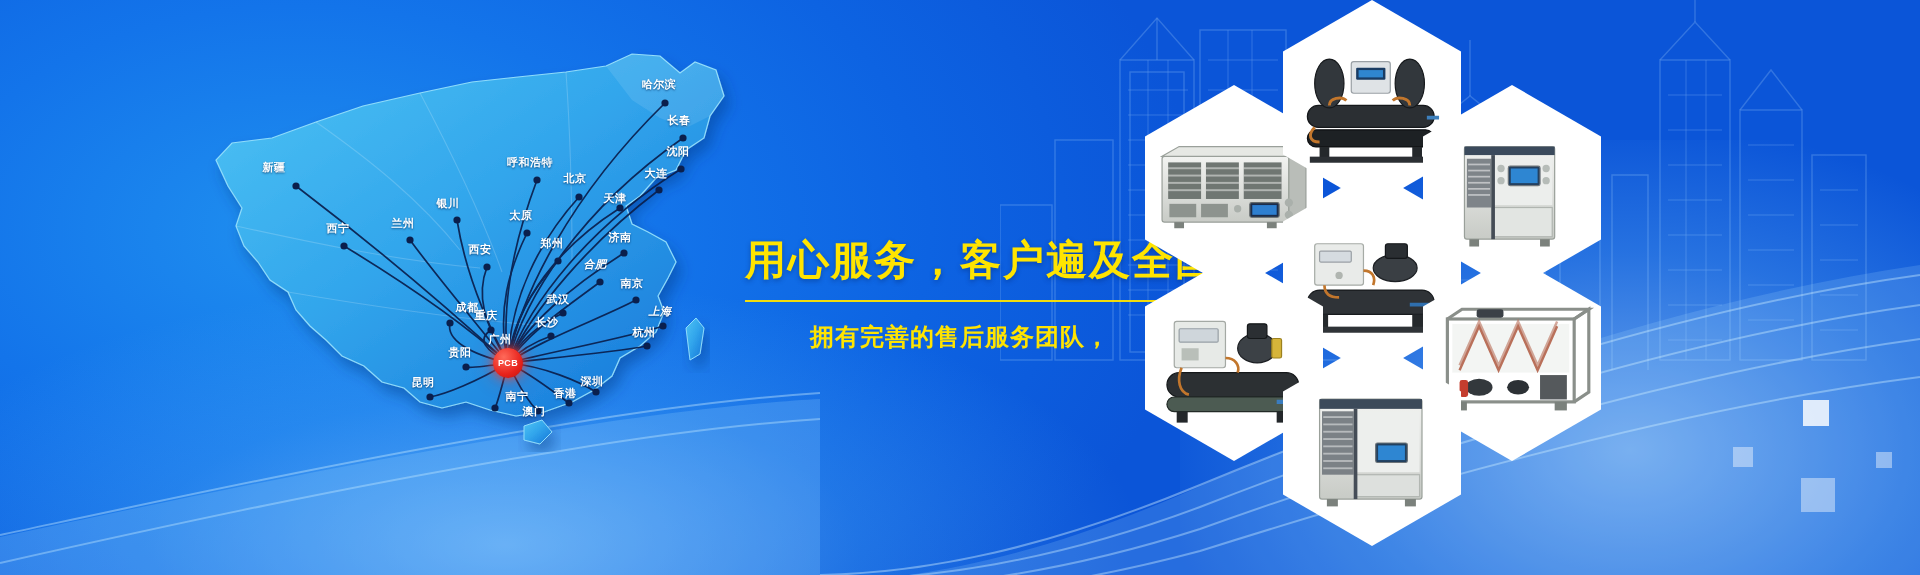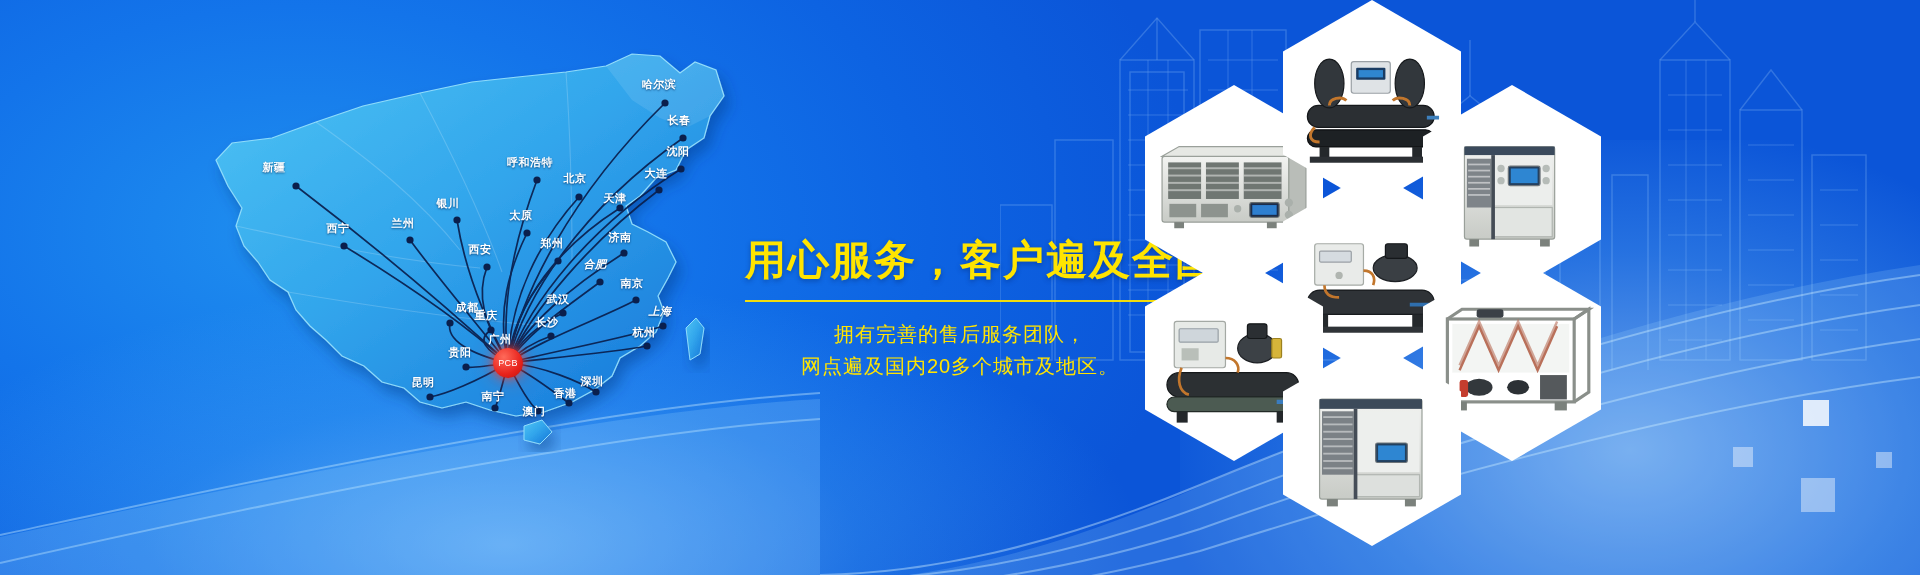--- a/index.html
+++ b/index.html
@@ -42,31 +42,31 @@
     letter-spacing:.5px;text-shadow:0 1px 2px rgba(0,40,90,.75);
     white-space:nowrap;transform:translate(-50%,-50%);text-align:center;
   }
   .hub-badge{
     position:absolute;width:30px;height:30px;border-radius:50%;
     background:radial-gradient(circle at 36% 30%,#ff6a5a,#e8231c 60%,#c1110c 100%);
     box-shadow:0 0 10px rgba(255,60,40,.85),0 0 22px rgba(255,60,40,.45);
     transform:translate(-50%,-50%);
     display:flex;align-items:center;justify-content:center;
   }
-  .hub-badge span{color:#fff;font-size:9px;font-weight:400;letter-spacing:.3px;}
+  .hub-badge span{color:#fff;font-size:9px;font-weight:700;letter-spacing:.3px;}
 
   
   .copy{position:absolute;left:745px;top:238px;width:430px;text-align:center;}
   .headline{
     color:#ffe400;font-size:41px;font-weight:700;line-height:1.1;
     letter-spacing:2px;white-space:nowrap;
     text-shadow:0 2px 5px rgba(0,40,110,.45);
   }
   .rule{height:2px;background:#ffe400;margin:17px auto 16px;width:430px;opacity:.95;}
-  .sub{color:#ffe400;font-size:20px;font-weight:400;line-height:1.62;letter-spacing:1px;white-space:nowrap;}
+  .sub{color:#ffe400;font-size:24px;font-weight:700;line-height:1.62;letter-spacing:1px;white-space:nowrap;}
 
   
   .hexgrid{position:absolute;left:1145px;top:-10px;width:600px;height:595px;}
   .hex{
     position:absolute;width:178px;height:206px;
     clip-path:polygon(50% 0%,100% 25%,100% 75%,50% 100%,0% 75%,0% 25%);
     background:#ffffff;overflow:hidden;
   }
   .hex-inner{position:absolute;inset:0;display:flex;align-items:center;justify-content:center;}
   .hex svg{display:block;}
@@ -302,42 +302,41 @@
         <div class="city-label" style="left: 475px; top: 254px; font-style: italic;">合肥</div>
         <div class="city-label" style="left: 512px; top: 273px;">南京</div>
         <div class="city-label" style="left: 540px; top: 301px; font-style: italic;">上海</div>
         <div class="city-label" style="left: 524px; top: 322px;">杭州</div>
         <div class="city-label" style="left: 438px; top: 289px;">武汉</div>
         <div class="city-label" style="left: 427px; top: 312px;">长沙</div>
         <div class="city-label" style="left: 322px; top: 297px; margin-left: 25px;">成都</div>
         <div class="city-label" style="left: 366px; top: 305px;">重庆</div>
         <div class="city-label" style="left: 340px; top: 342px;">贵阳</div>
         <div class="city-label" style="left: 303px; top: 372px;">昆明</div>
-        <div class="city-label" style="left: 365px; top: 386px; padding-left: 16px;">南宁</div>
+        <div class="city-label" style="left: 389px; top: 386px; padding-left: 16px;">南宁</div>
         <div class="city-label" style="left: 414px; top: 390px; margin-top: 11px;">澳门</div>
         <div class="city-label" style="left: 445px; top: 383px;">香港</div>
         <div class="city-label" style="left: 472px; top: 371px;">深圳</div>
         <div class="city-label" style="left: 539px; top: 74px;">哈尔滨</div>
         <div class="city-label" style="left: 559px; top: 110px;">长春</div>
         <div class="city-label" style="left: 558px; top: 141px;">沈阳</div>
         <div class="city-label" style="left: 536px; top: 163px;">大连</div>
         <div class="city-label" style="left: 500px; top: 227px;">济南</div>
       </div>
 
     <div class="hub-badge" id="hub-badge" style="left: 388px; top: 353px;">
       <span>PCB</span>
     </div>
     <div class="city-label" id="hub-label" style="left: 380px; top: 329px;">广州</div>
   </div>
 
   <div class="copy">
     <div class="headline">用心服务，客户遍及全国</div>
     <div class="rule"></div>
     <div class="sub">拥有完善的售后服务团队，</div>
-    <div class="sub">网点遍及国内20多个城市及地区。</div>
   </div>
 
   <div class="hexgrid" id="hexgrid">
       <div class="hex" title="空气冷却式冷水机组" style="left: 0px; top: 95px;">
         <div class="hex-inner">
           <svg class="pw" viewBox="0 0 146 120" preserveAspectRatio="xMidYMid meet">
             <defs>
               <linearGradient id="g_air-cooled-box-chiller" x1="0" y1="0" x2="0" y2="1">
                 <stop offset="0%" stop-color="#f2f3f1"></stop>
                 <stop offset="100%" stop-color="#c8cbc6"></stop>

